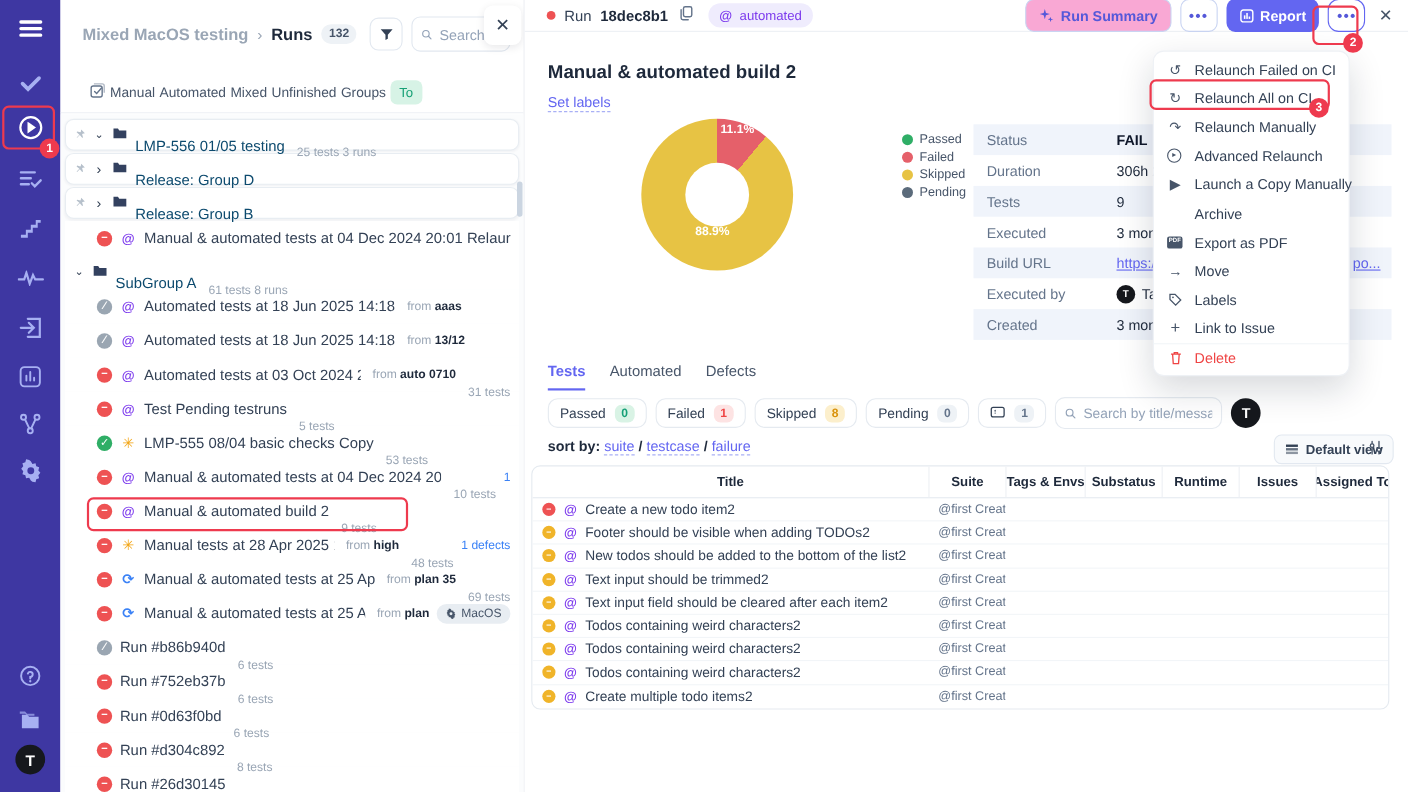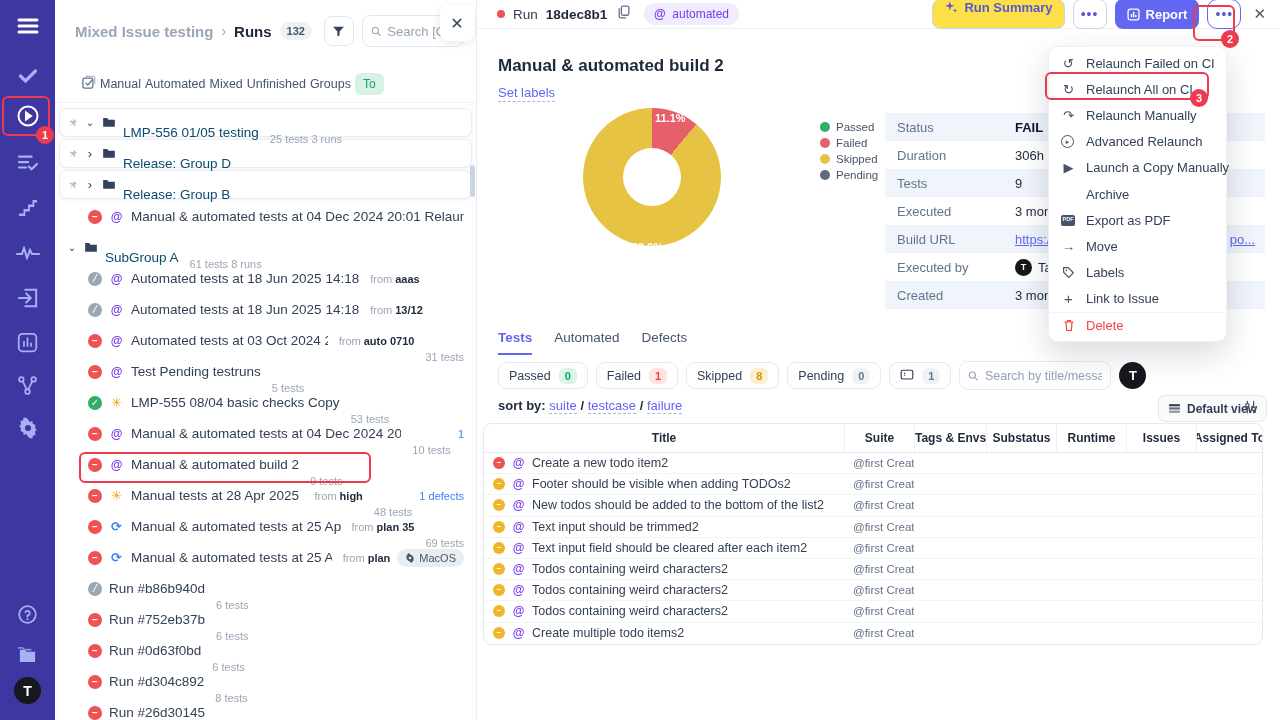--- a/index.html
+++ b/index.html
@@ -54,35 +54,35 @@
 
   
   .right-panel { position:absolute; left:477px; top:0; width:803px; height:720px; background:#fff; }
   .rp-topbar { position:absolute; left:0; top:0; width:100%; height:29px; border-bottom:1px solid #edf0f4; display:flex; align-items:center; padding:0 14px 0 20px; gap:8px; }
   .dot-red { width:8px; height:8px; border-radius:50%; background:#ee5253; flex:none; }
   .run-label { color:#334155; font-size:13.5px; }
   .run-id { color:#1e293b; font-size:13.5px; font-weight:bold; }
   .copy-ic { color:#64748b; margin-left:2px; }
   .auto-pill { background:#efecfd; color:#7c3aed; font-size:12px; border-radius:12px; padding:4px 10px 4px 8px; display:flex; align-items:center; gap:5px; margin-left:6px; }
   .rp-actions { margin-left:auto; display:flex; align-items:center; gap:8px; }
-  .btn-outline { height:30px; border:1px solid #c9d4f2; border-radius:8px; background:#fde047; color:#5558d9; font-size:13px; font-weight:bold; display:flex; align-items:flex-start; gap:6px; padding:0 11px; }
+  .btn-outline { height:30px; border:1px solid #c9d4f2; border-radius:8px; background:#f9a8d4; color:#5558d9; font-size:13px; font-weight:bold; display:flex; align-items:center; gap:6px; padding:0 11px; }
   .btn-dots { width:34px; height:30px; border:1px solid #c9d4f2; border-radius:8px; background:#fff; color:#5558d9; font-size:14px; display:flex; align-items:center; justify-content:center; letter-spacing:1px; }
   .btn-dots.active { border:1.5px solid #6366f1; border-radius:10px; }
   .btn-primary { height:30px; border-radius:8px; background:#6366f1; color:#fff; font-size:13px; font-weight:bold; display:flex; align-items:center; gap:6px; padding:0 12px; border:none; }
   .rp-close { color:#475569; font-size:15px; margin-left:4px; }
 
   .rp-title { position:absolute; left:21px; top:56px; color:#1e293b; font-size:17px; font-weight:bold; }
   .set-labels { position:absolute; left:21px; top:85px; color:#6366f1; font-size:13px; border-bottom:1px dashed #a9b0f5; padding-bottom:1px; }
 
   .donut { position:absolute; left:106px; top:108px; width:138px; height:138px; border-radius:50%;
     background:conic-gradient(#e5606a 0deg 40deg, #e7c344 40deg 360deg); }
   .donut::after { content:""; position:absolute; left:50%; top:50%; width:58px; height:58px; margin:-29px 0 0 -29px; border-radius:50%; background:#fff; }
   .donut-lab { position:absolute; color:#fff; font-size:11px; font-weight:bold; z-index:2; }
   .lab-fail { left:178px; top:112px; }
-  .lab-skip { left:155px; top:205px;margin-top:36px; }
+  .lab-skip { left:155px; top:205px; }
 
   .legend { position:absolute; left:343px; top:121px; display:flex; flex-direction:column; gap:4px; }
   .leg-item { display:flex; align-items:center; gap:6px; color:#475569; font-size:11.5px; }
   .leg-dot { width:10px; height:10px; border-radius:50%; flex:none; }
 
   .info-table { position:absolute; left:408px; top:113px; width:380px; }
   .info-row { height:28px; display:flex; align-items:center; font-size:13px; }
   .info-row:nth-child(odd) { background:#f0f4fb; }
   .info-label { width:130px; padding-left:12px; color:#64748b; flex:none; }
   .info-value { color:#1e293b; display:flex; align-items:center; gap:6px; flex:1; min-width:0; }
@@ -218,21 +218,21 @@
       <svg width="23" height="19" viewBox="0 0 24 20" fill="#a7b0f2">
           <path d="M4 5h5l2 2h9v11H4z"></path>
           <path d="M2 2h5l2 2h7v2H9L7 4H2z" opacity=".7"></path>
         </svg>
     </div>
     <div class="sb-avatar" style="top:677px">T</div>
   </div>
 
   <div class="left-panel">
     <div class="lp-header">
-      <span class="crumb-project">Mixed Issue testing</span>
+      <span class="crumb-project">Mixed MacOS testing</span>
       <span class="crumb-sep">›</span>
       <span class="crumb-section">Runs</span>
       <span class="count-badge">132</span>
       <span class="filter-btn">
         <svg width="13" height="13" viewBox="0 0 24 24" fill="#334155">
             <path d="M2 3h20l-8 9v7l-4 2v-9z"></path>
           </svg>
       </span>
       <span class="lp-search">
         <svg width="13" height="13" viewBox="0 0 24 24" fill="none" stroke="#94a3b8" stroke-width="2.5">

